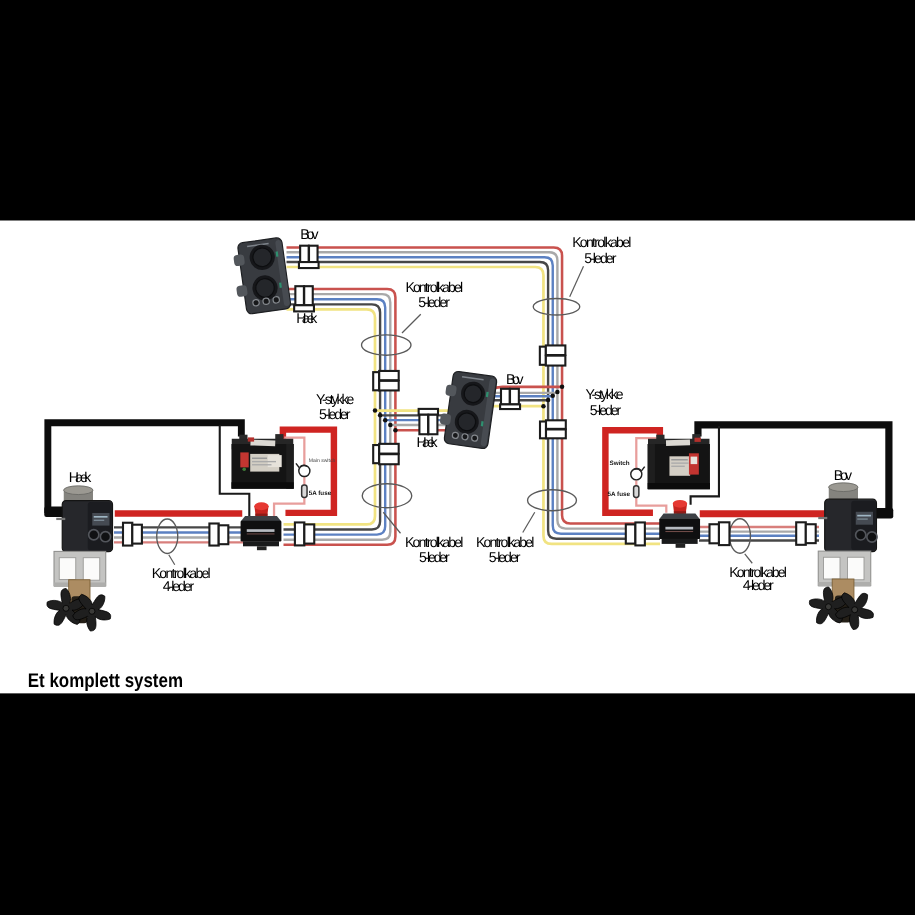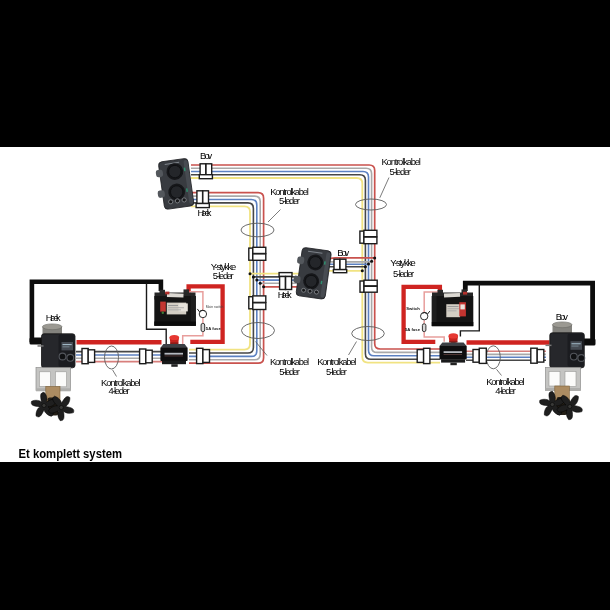--- a/index.html
+++ b/index.html
@@ -1,16 +1,16 @@
 <!DOCTYPE html>
 <html><head>
 <meta charset="utf-8">
 <style>
 html,body{margin:0;padding:0;background:#000;}
-#stage{position:relative;width:610px;height:462px;background:#000;font-family:"Liberation Sans",sans-serif;}
+#stage{position:relative;width:610px;height:610px;background:#000;font-family:"Liberation Sans",sans-serif;}
 svg{display:block;}
 </style>
 </head>
 <body>
 <div id="stage">
 <svg width="610" height="610" viewBox="0 0 610 610">
 
 <rect x="0" y="0" width="610" height="147" fill="#000"></rect>
 
 <rect x="0" y="147" width="610" height="315.4" fill="#fff"></rect>

